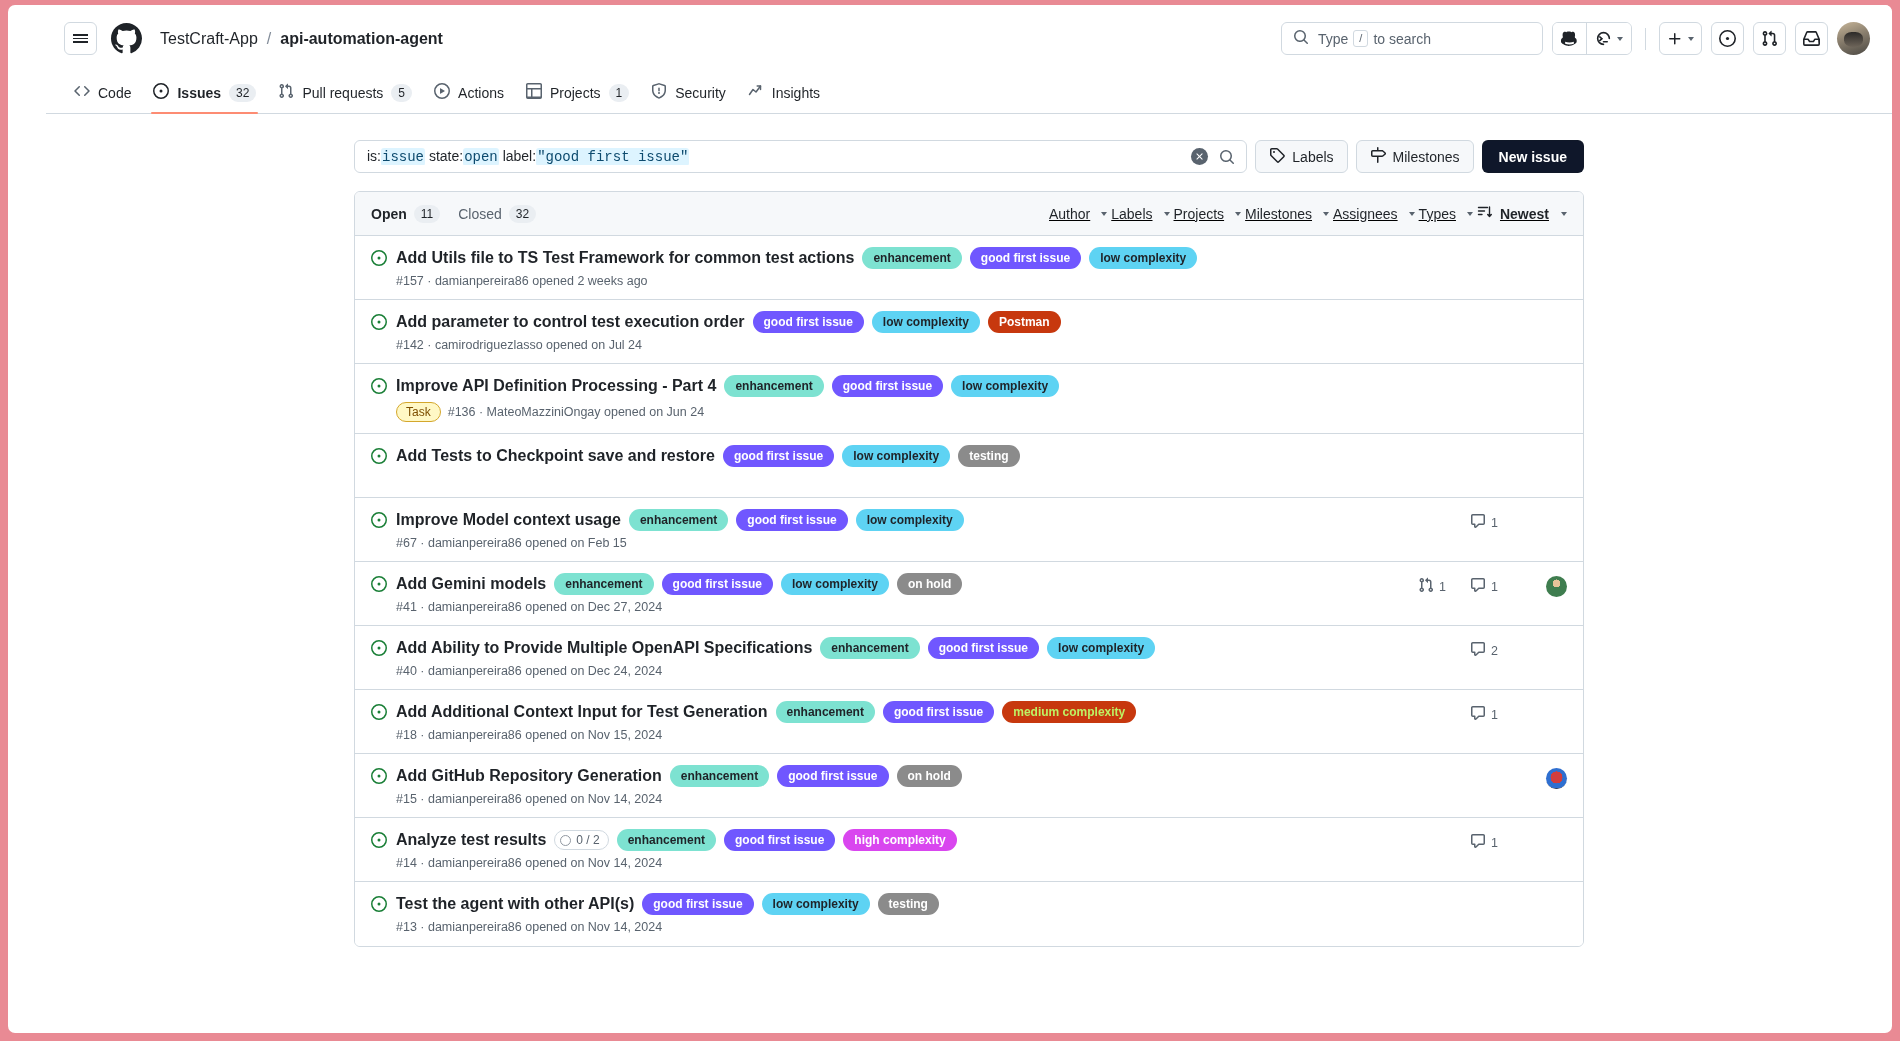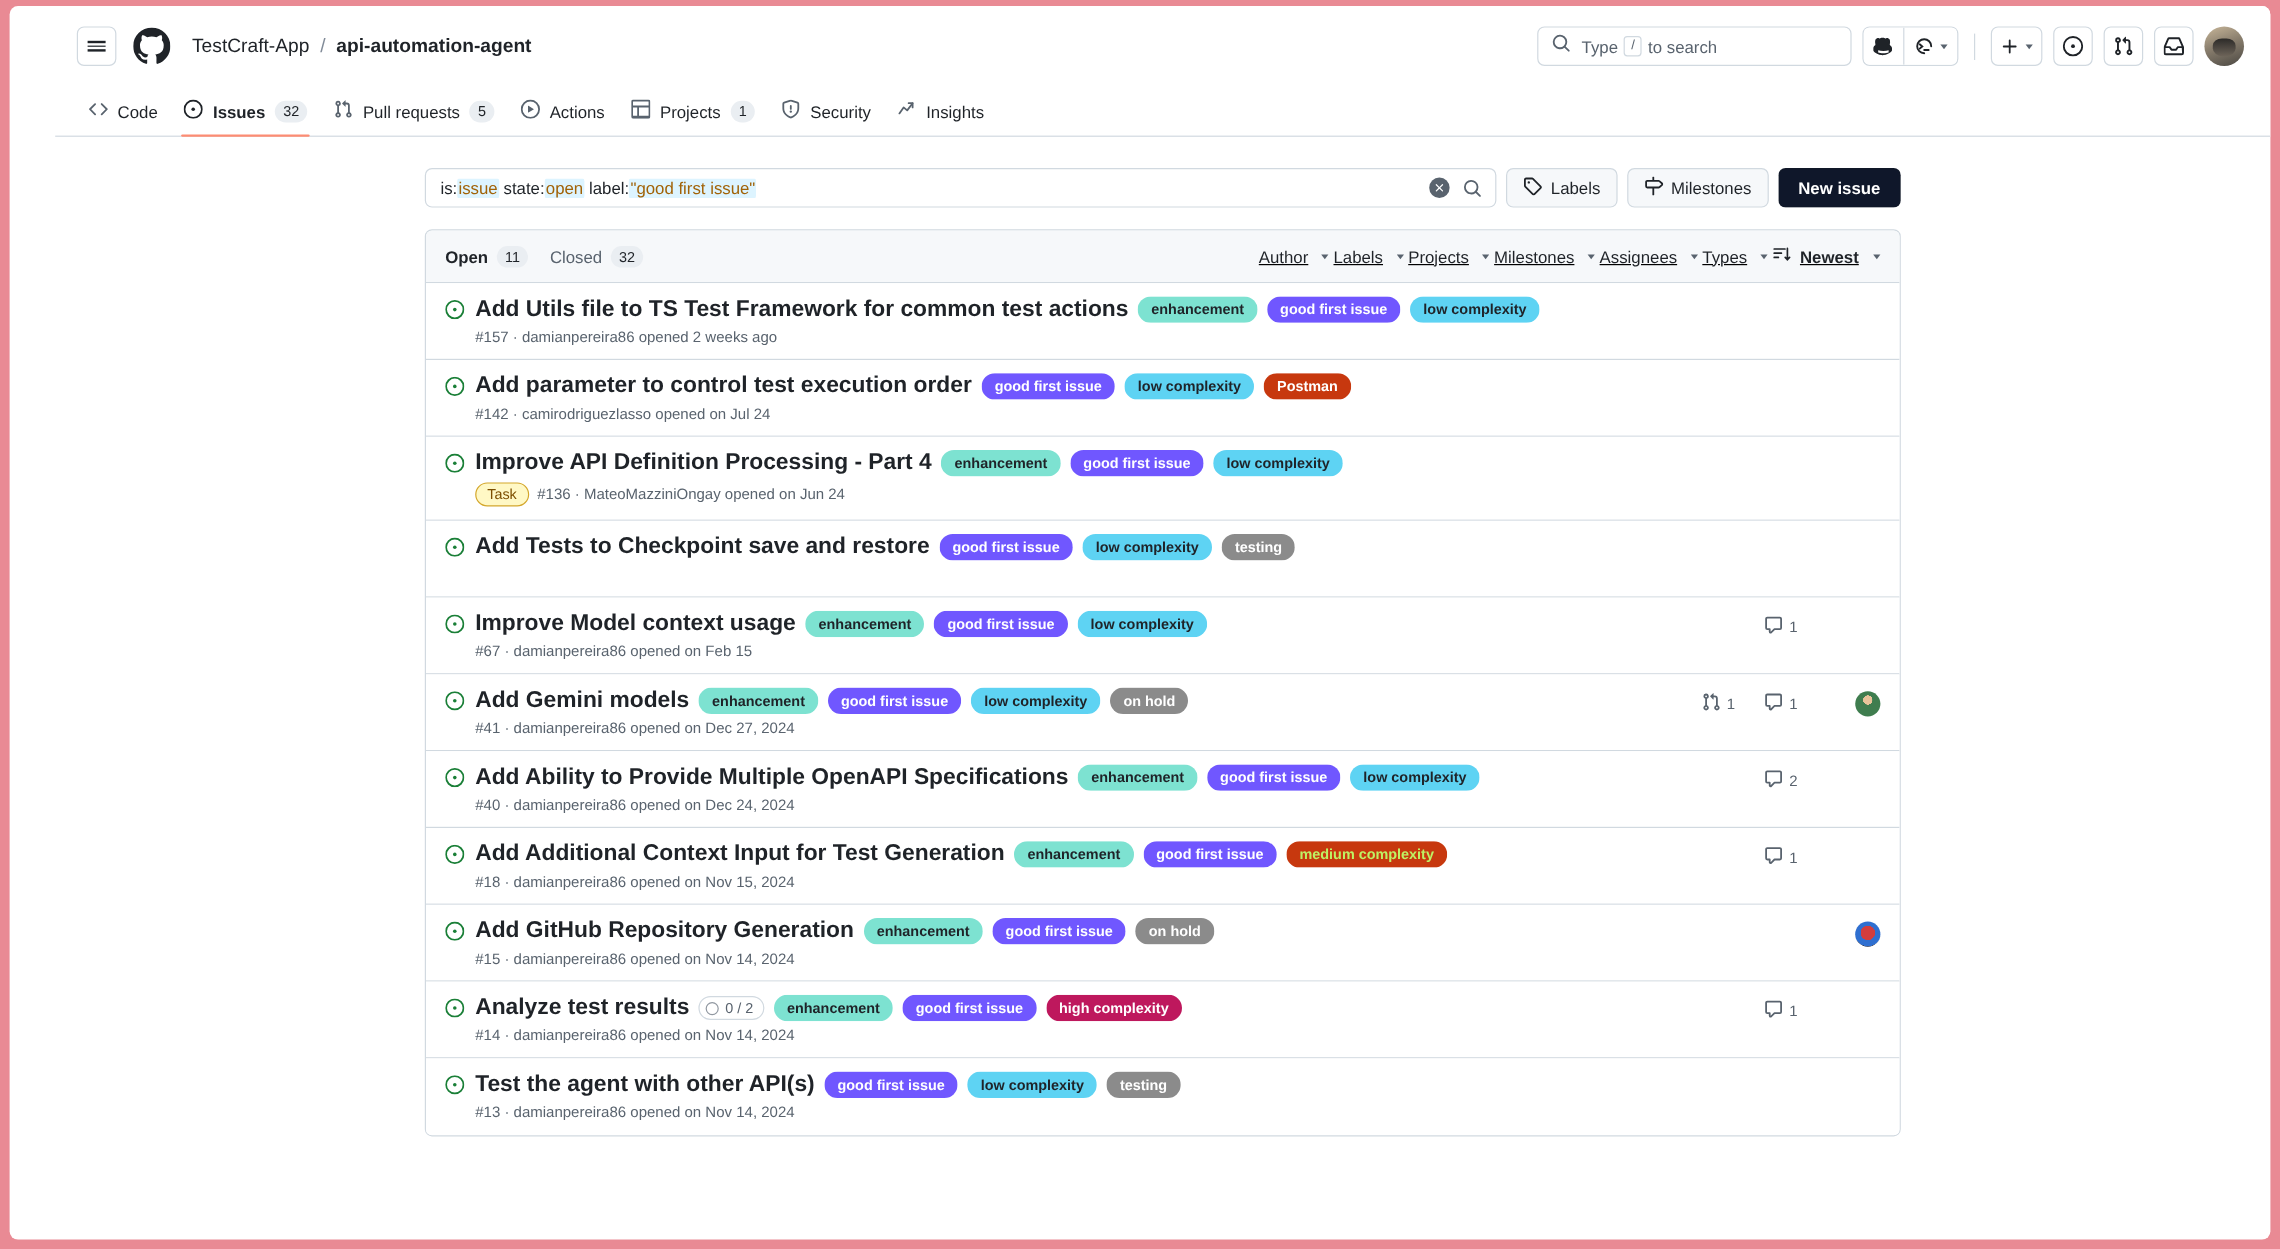--- a/index.html
+++ b/index.html
@@ -151,21 +151,21 @@
     flex: 1 1 auto;
     height: 33px;
     border: 1px solid #d1d9e0;
     border-radius: 6px;
     display: flex; align-items: center;
     background: #fff;
     padding: 0 6px 0 12px;
     gap: 6px;
   }
   .query { font-size:14px; color:#1f2328; flex:1 1 auto; white-space:nowrap; overflow:hidden; font-family:"Liberation Sans",sans-serif;}
-  .qhl { background:#ddf4ff; color:#a16207; border-radius:3px; padding:1px 1px;}
+  .qhl { background:#ddf4ff; color:#0c4a6e; border-radius:3px; padding:1px 1px;font-family:Liberation Mono, monospace;}
   .clear-x {
     width:17px;height:17px;border-radius:50%;background:#59636e;
     display:flex;align-items:center;justify-content:center;cursor:pointer;flex:0 0 auto;
   }
   .clear-x svg { display:block; }
   .search-go { width:26px;height:26px;display:flex;align-items:center;justify-content:center;cursor:pointer;flex:0 0 auto;}
   .btn {
     height: 33px; border:1px solid #d1d9e0; border-radius:6px;
     background:#f6f8fa; display:flex;align-items:center;gap:7px;
     padding: 0 13px; font-size:14px; color:#1f2328; cursor:pointer; white-space:nowrap;
@@ -197,21 +197,21 @@
     padding: 11px 16px 11px 16px;
     border-bottom:1px solid #d1d9e0;
     min-height: 64px;
     background:#fff;
   }
   .issue-row:last-child { border-bottom:none; }
   .issue-state-icon { flex:0 0 auto; margin-top: 3px; margin-right: 9px; }
   .issue-main { flex:1 1 auto; min-width:0; }
   .issue-titleline { display:flex; align-items:center; flex-wrap:wrap; gap:8px; }
   .issue-title {
-    font-size: 19px; font-weight:600; color:#1f2328; cursor:pointer; line-height:22px;
+    font-size: 16px; font-weight:600; color:#1f2328; cursor:pointer; line-height:22px;
   }
   .label {
     font-size: 12px; font-weight:600; line-height:18px;
     border-radius: 20px; padding: 1px 10px; white-space:nowrap; cursor:pointer;
     border: 1px solid transparent;
   }
   .task-progress {
     display:inline-flex; align-items:center; gap:5px;
     border:1px solid #d1d9e0; border-radius:20px; padding: 0px 8px 0px 5px;
     font-size:12px; color:#59636e; line-height:18px;
@@ -685,21 +685,21 @@
                 </svg></span>
               <div class="issue-main">
                 <div class="issue-titleline">
                   <span class="issue-title">Analyze test results</span>
                   <span class="task-progress">
                     <span class="tp-circle"></span>
                     <span>0 / 2</span>
                   </span>
                   <span class="label" style="background: rgb(125, 226, 209); color: rgb(31, 35, 40);">enhancement</span>
                   <span class="label" style="background: rgb(112, 87, 255); color: rgb(255, 255, 255);">good first issue</span>
-                  <span class="label" style="background: #be185d; color: rgb(255, 255, 255);">high complexity</span>
+                  <span class="label" style="background: #d946ef; color: rgb(255, 255, 255);">high complexity</span>
                 </div>
                 <div class="issue-meta">
                   <span>#14 · damianpereira86 opened on Nov 14, 2024</span>
                 </div>
               </div>
               <div class="issue-right">
                 <span class="meta-chip"></span>
                 <span class="meta-chip">
                   <span><svg width="16" height="16" viewBox="0 0 16 16" fill="#59636e">
                       <path d="M1 2.75C1 1.784 1.784 1 2.75 1h10.5c.966 0 1.75.784 1.75 1.75v7.5A1.75 1.75 0 0113.25 12H9.06l-2.573 2.573A1.458 1.458 0 014 13.543V12H2.75A1.75 1.75 0 011 10.25zm1.75-.25a.25.25 0 00-.25.25v7.5c0 .138.112.25.25.25h2a.75.75 0 01.75.75v2.19l2.72-2.72a.75.75 0 01.53-.22h4.5a.25.25 0 00.25-.25v-7.5a.25.25 0 00-.25-.25z"></path>

